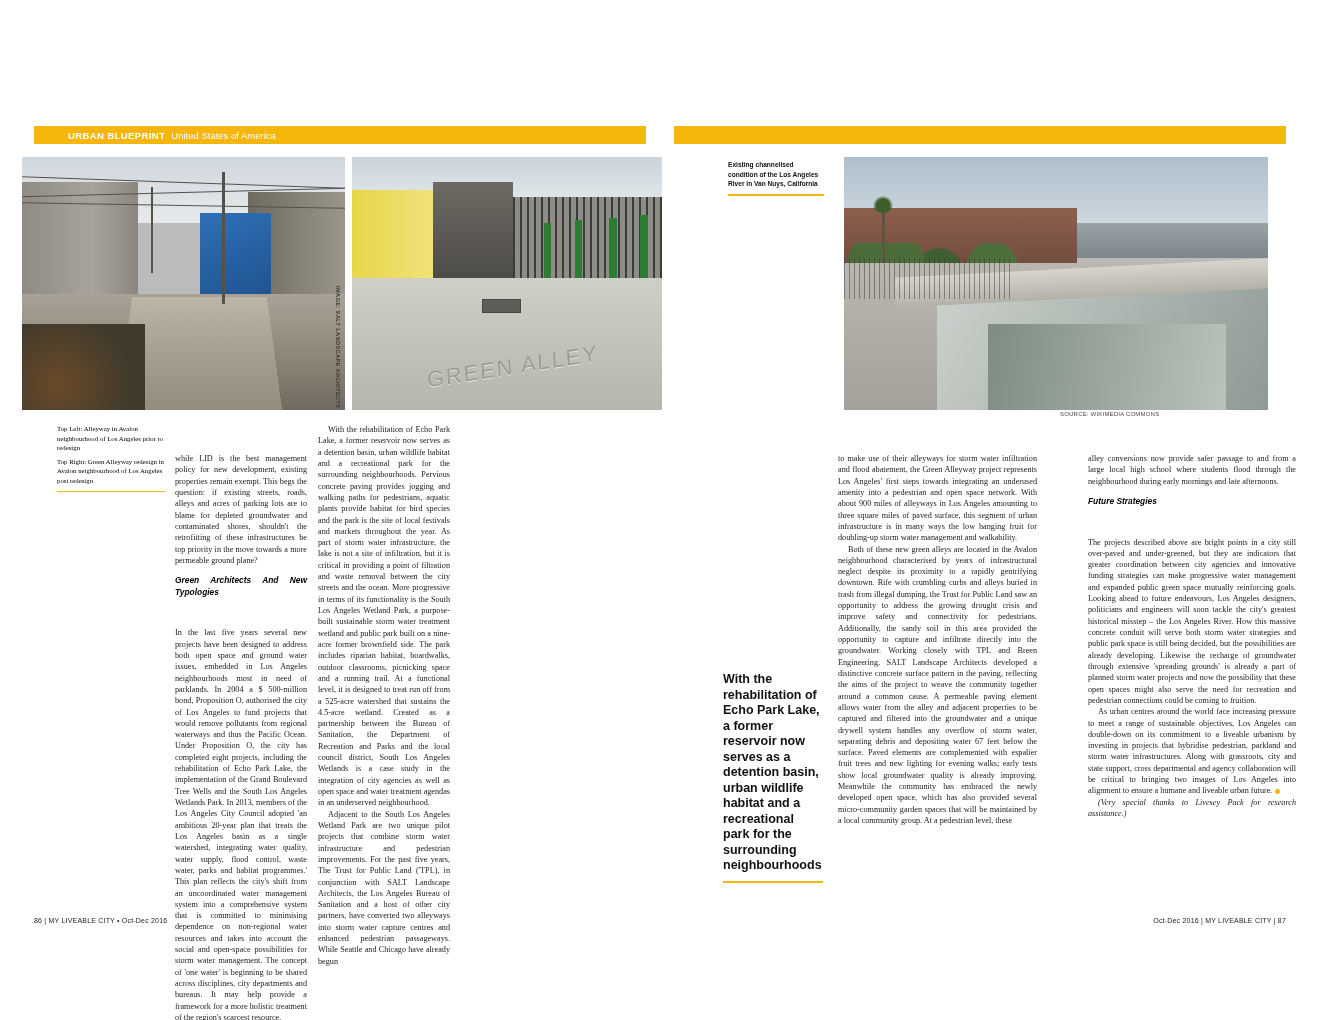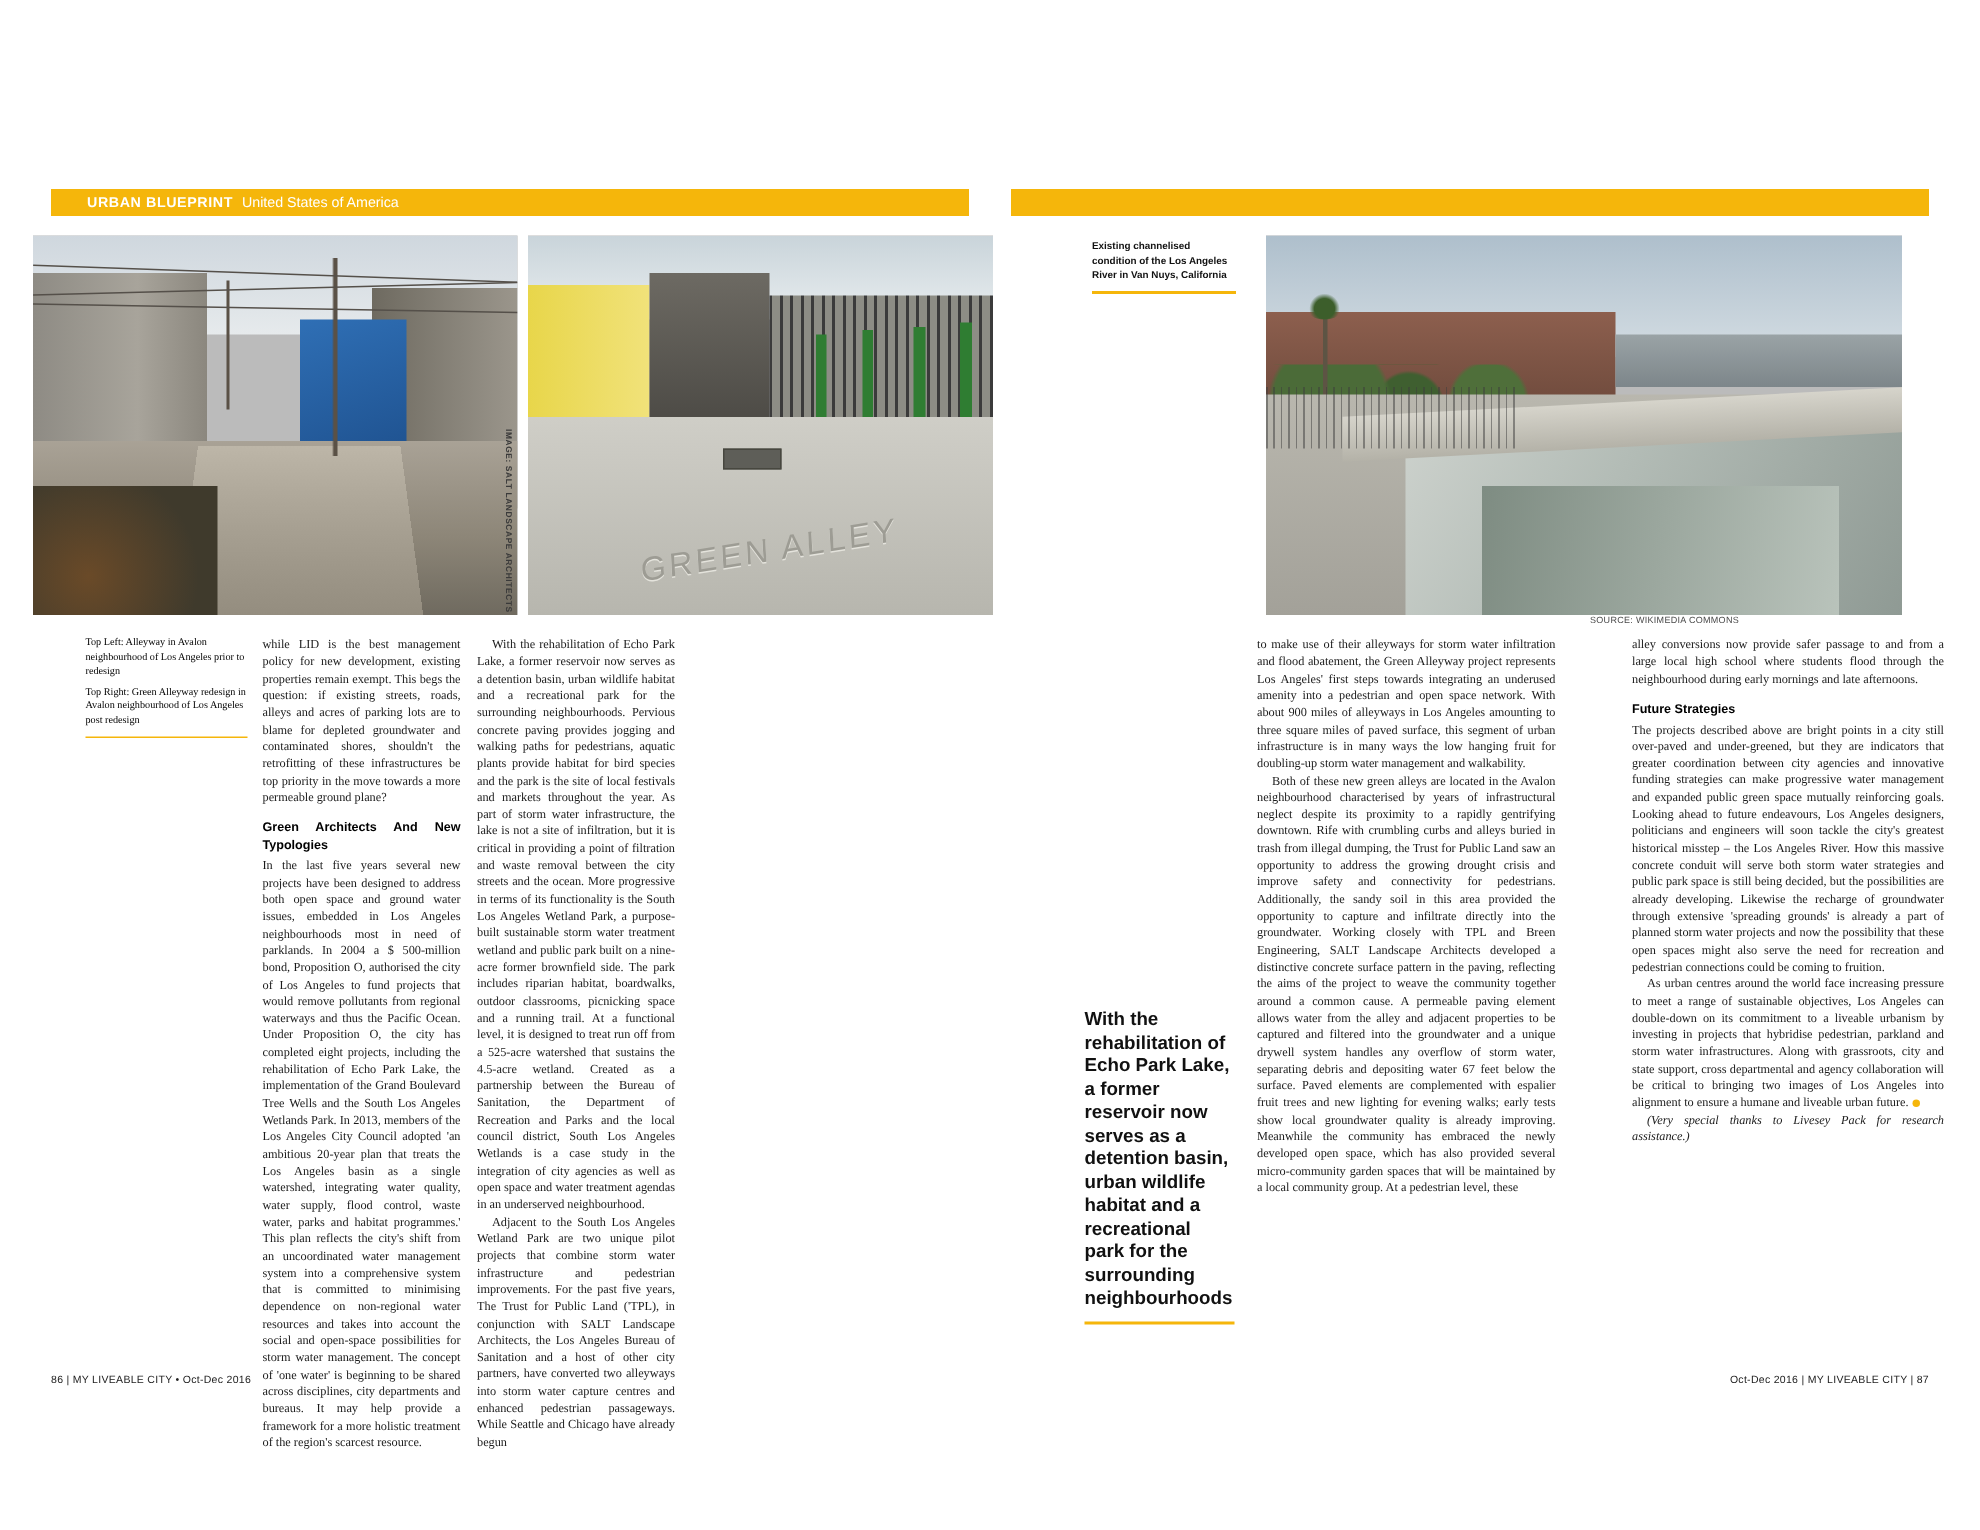--- a/index.html
+++ b/index.html
@@ -37,21 +37,21 @@
     align-items: center;
   }
   .header-bar.left { left: 34px; top: 126px; width: 612px; }
   .header-bar.right { left: 674px; top: 126px; width: 612px; }
   .header-label {
     font-family: "Liberation Sans", sans-serif;
     font-size: 9.5px;
     font-weight: bold;
     color: #ffffff;
     letter-spacing: 0.4px;
-    padding-left: 24px;
+    padding-left: 34px;
   }
   .header-sub {
     font-family: "Liberation Sans", sans-serif;
     font-size: 9.5px;
     color: #ffffff;
     padding-left: 6px;
   }
 
   
   .photo {
@@ -238,27 +238,28 @@
 
   
   .col {
     position: absolute;
     font-size: 8.2px;
     line-height: 1.38;
     text-align: justify;
     color: #1a1a1a;
   }
   .col p { margin: 0 0 0 0; text-indent: 10px; }
-  .col p.first { text-indent: 0; }
+  .col p.first { text-indent: 0; margin-top: 29px; }
   .col h3 {
     font-family: "Liberation Sans", sans-serif;
     font-size: 8.4px;
     font-weight: bold;
     margin: 9px 0 2px 0;
     color: #000;
+    font-style: italic;
   }
 
   .sidecap {
     position: absolute;
     left: 57px;
     top: 424px;
     width: 108px;
     font-size: 6.8px;
     line-height: 1.4;
     border-bottom: 1.6px solid #f5b60b;

